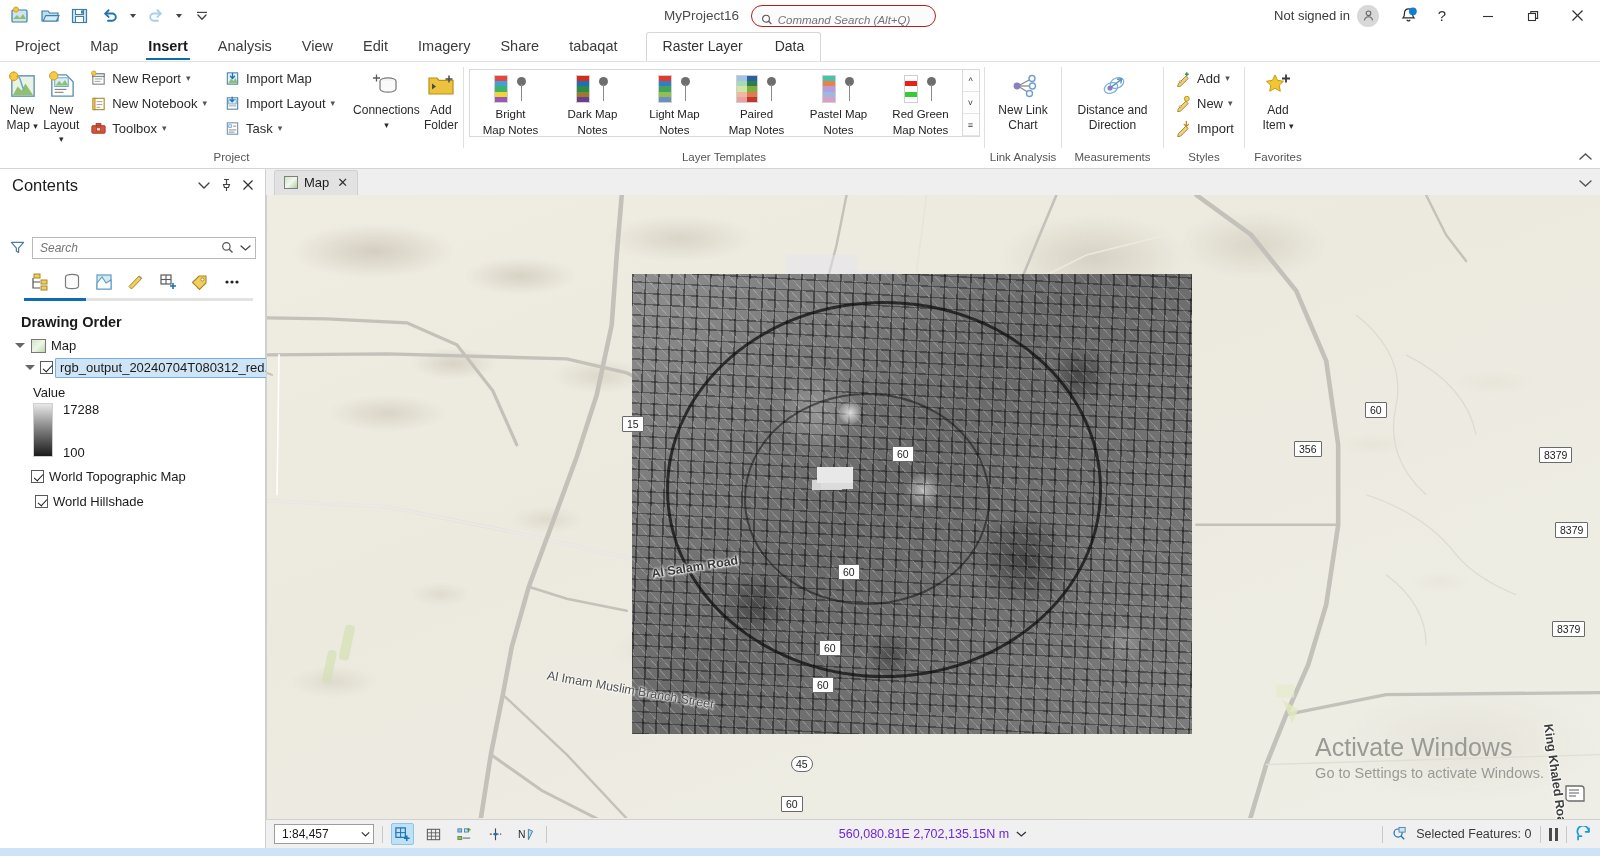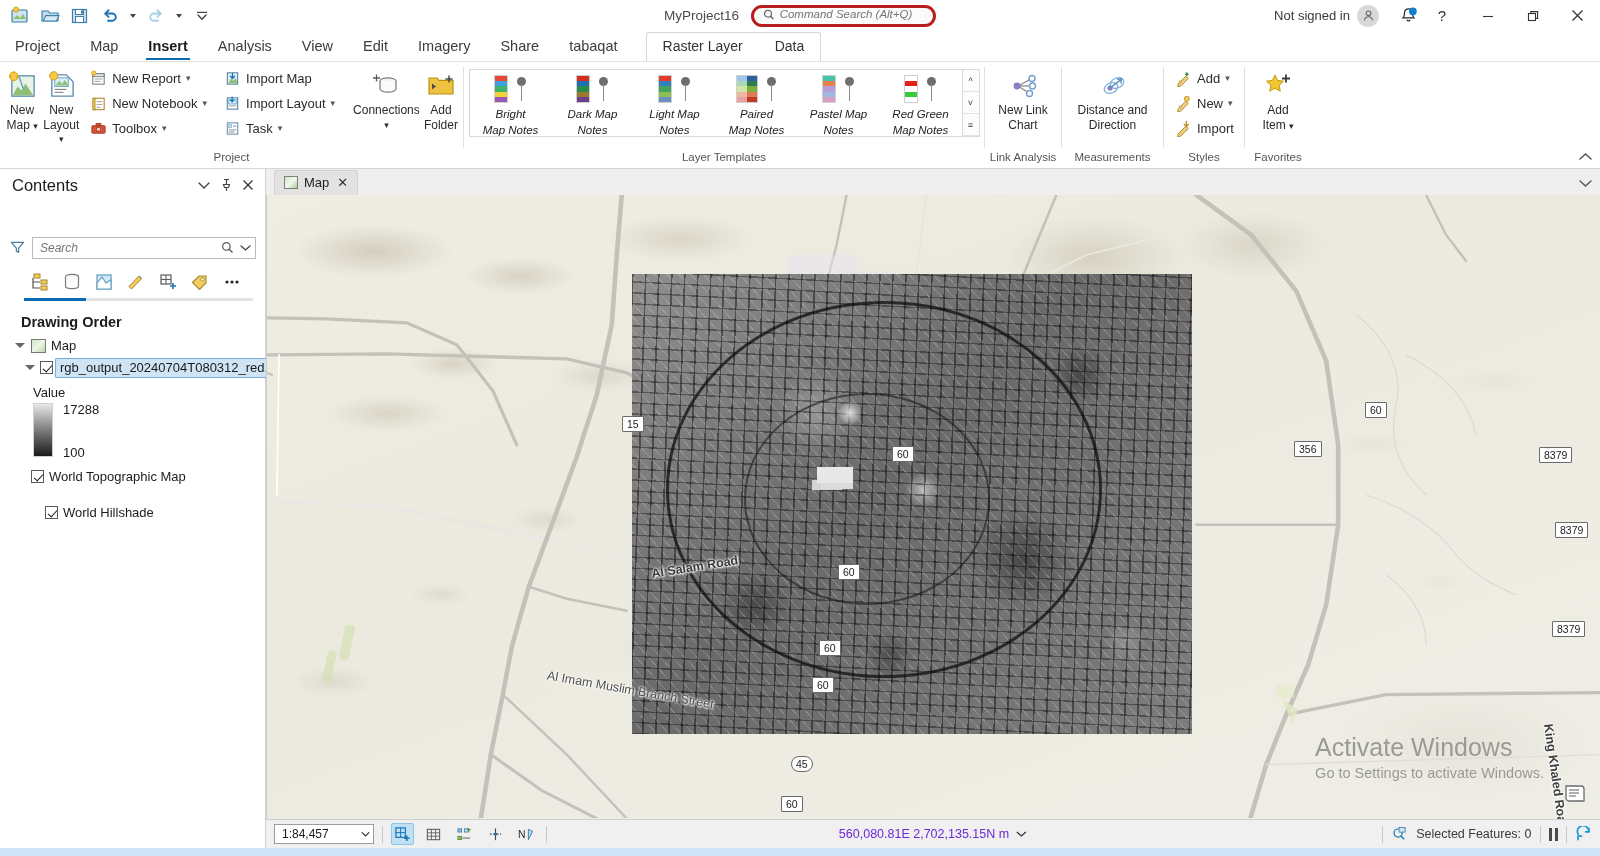--- a/index.html
+++ b/index.html
@@ -22,22 +22,22 @@
     border-radius: 2px; cursor: pointer;
   }
   .qat-caret { width: 14px; height: 26px; display:flex;align-items:center;justify-content:center;cursor:pointer;}
   .caret-dn { width:0;height:0;border-left:3.5px solid transparent;border-right:3.5px solid transparent;border-top:4px solid #444; }
   .title-center {
     position: absolute; left: 50%; transform: translateX(-50%);
     display: flex; align-items: center; gap: 12px;
   }
   .proj-name { font-size: 13.5px; color: #4b4b4b; white-space: nowrap; }
   .cmd-search {
-    width: 185px; height: 22px; border: 3px solid #b91c1c; border-radius: 11px;
-    background: #fbfbfb; display: flex; align-items: flex-start; gap: 5px; padding: 0 9px;
+    width: 185px; height: 22px; border: 1px solid #b91c1c; border-radius: 11px;
+    background: #fbfbfb; display: flex; align-items: flex-end; gap: 5px; padding: 0 9px;
   }
   .cmd-search input {
     border: none; outline: none; background: transparent; font-size: 11.5px;
     font-style: italic; color: #8a8a8a; width: 100%;
     font-family: "Liberation Sans", sans-serif;
   }
   .title-right {
     position: absolute; right: 0; top: 0; height: 31px;
     display: flex; align-items: center; gap: 0px;
   }
@@ -103,21 +103,21 @@
   .col { display: flex; flex-direction: column; justify-content: center; gap: 1px; }
 
   
   .gallery {
     border: 1px solid #d9d9d9; background: #fff; display: flex; height: 68px; margin-top: 3px;
   }
   .gitem {
     width: 82px; display: flex; flex-direction: column; align-items: center; justify-content: flex-start;
     padding-top: 5px; cursor: pointer;
   }
-  .gitem .glbl { font-size: 11.5px; color: #222; text-align: center; line-height: 12.5px; margin-top: 3px; font-style: italic; }
+  .gitem .glbl { font-size: 11.5px; color: #222; text-align: center; line-height: 12.5px; margin-top: 3px; }
   .gswatch { display: flex; align-items: flex-start; gap: 4px; height: 30px; }
   .gstrip { width: 14px; height: 28px; display: flex; flex-direction: column; border: 1px solid #cfcfcf; background:#fff; }
   .gstrip i { flex: 1; display:block; }
   .gpin { width: 16px; height: 28px; position: relative; }
   .gpin::before { content:''; position:absolute; left:5px; top:2px; width:9px;height:9px;border-radius:50%;background:#6e6e6e; }
   .gpin::after { content:''; position:absolute; left:9px; top:9px; width:1.5px;height:17px;background:#8a8a8a; }
   .gscroll { display: flex; flex-direction: column; width: 17px; border-left: 1px solid #d9d9d9; }
   .gscroll div {
     flex: 1; display: flex; align-items: center; justify-content: center; font-size: 9px; color: #333;
     border-bottom: 1px solid #e4e4e4; cursor: pointer; background: #fdfdfd;
@@ -912,21 +912,21 @@
           <div class="ramp-labels">
             <span>17288</span>
             <span>100</span>
           </div>
         </div>
 
         <div class="toc-row" style="padding-left:31px;margin-top:7px">
           <div class="cbx checked"></div>
           <span class="toc-label">World Topographic Map</span>
         </div>
-        <div class="toc-row" style="padding-left:45px;margin-top:14px">
+        <div class="toc-row" style="padding-left:35px;margin-top:3px">
           <div class="cbx checked"></div>
           <span class="toc-label">World Hillshade</span>
         </div>
       </div>
     </div>
 
     <div class="viewarea">
       <div class="viewtabs">
         <div class="viewtab">
           <div class="vt-ico"></div>

